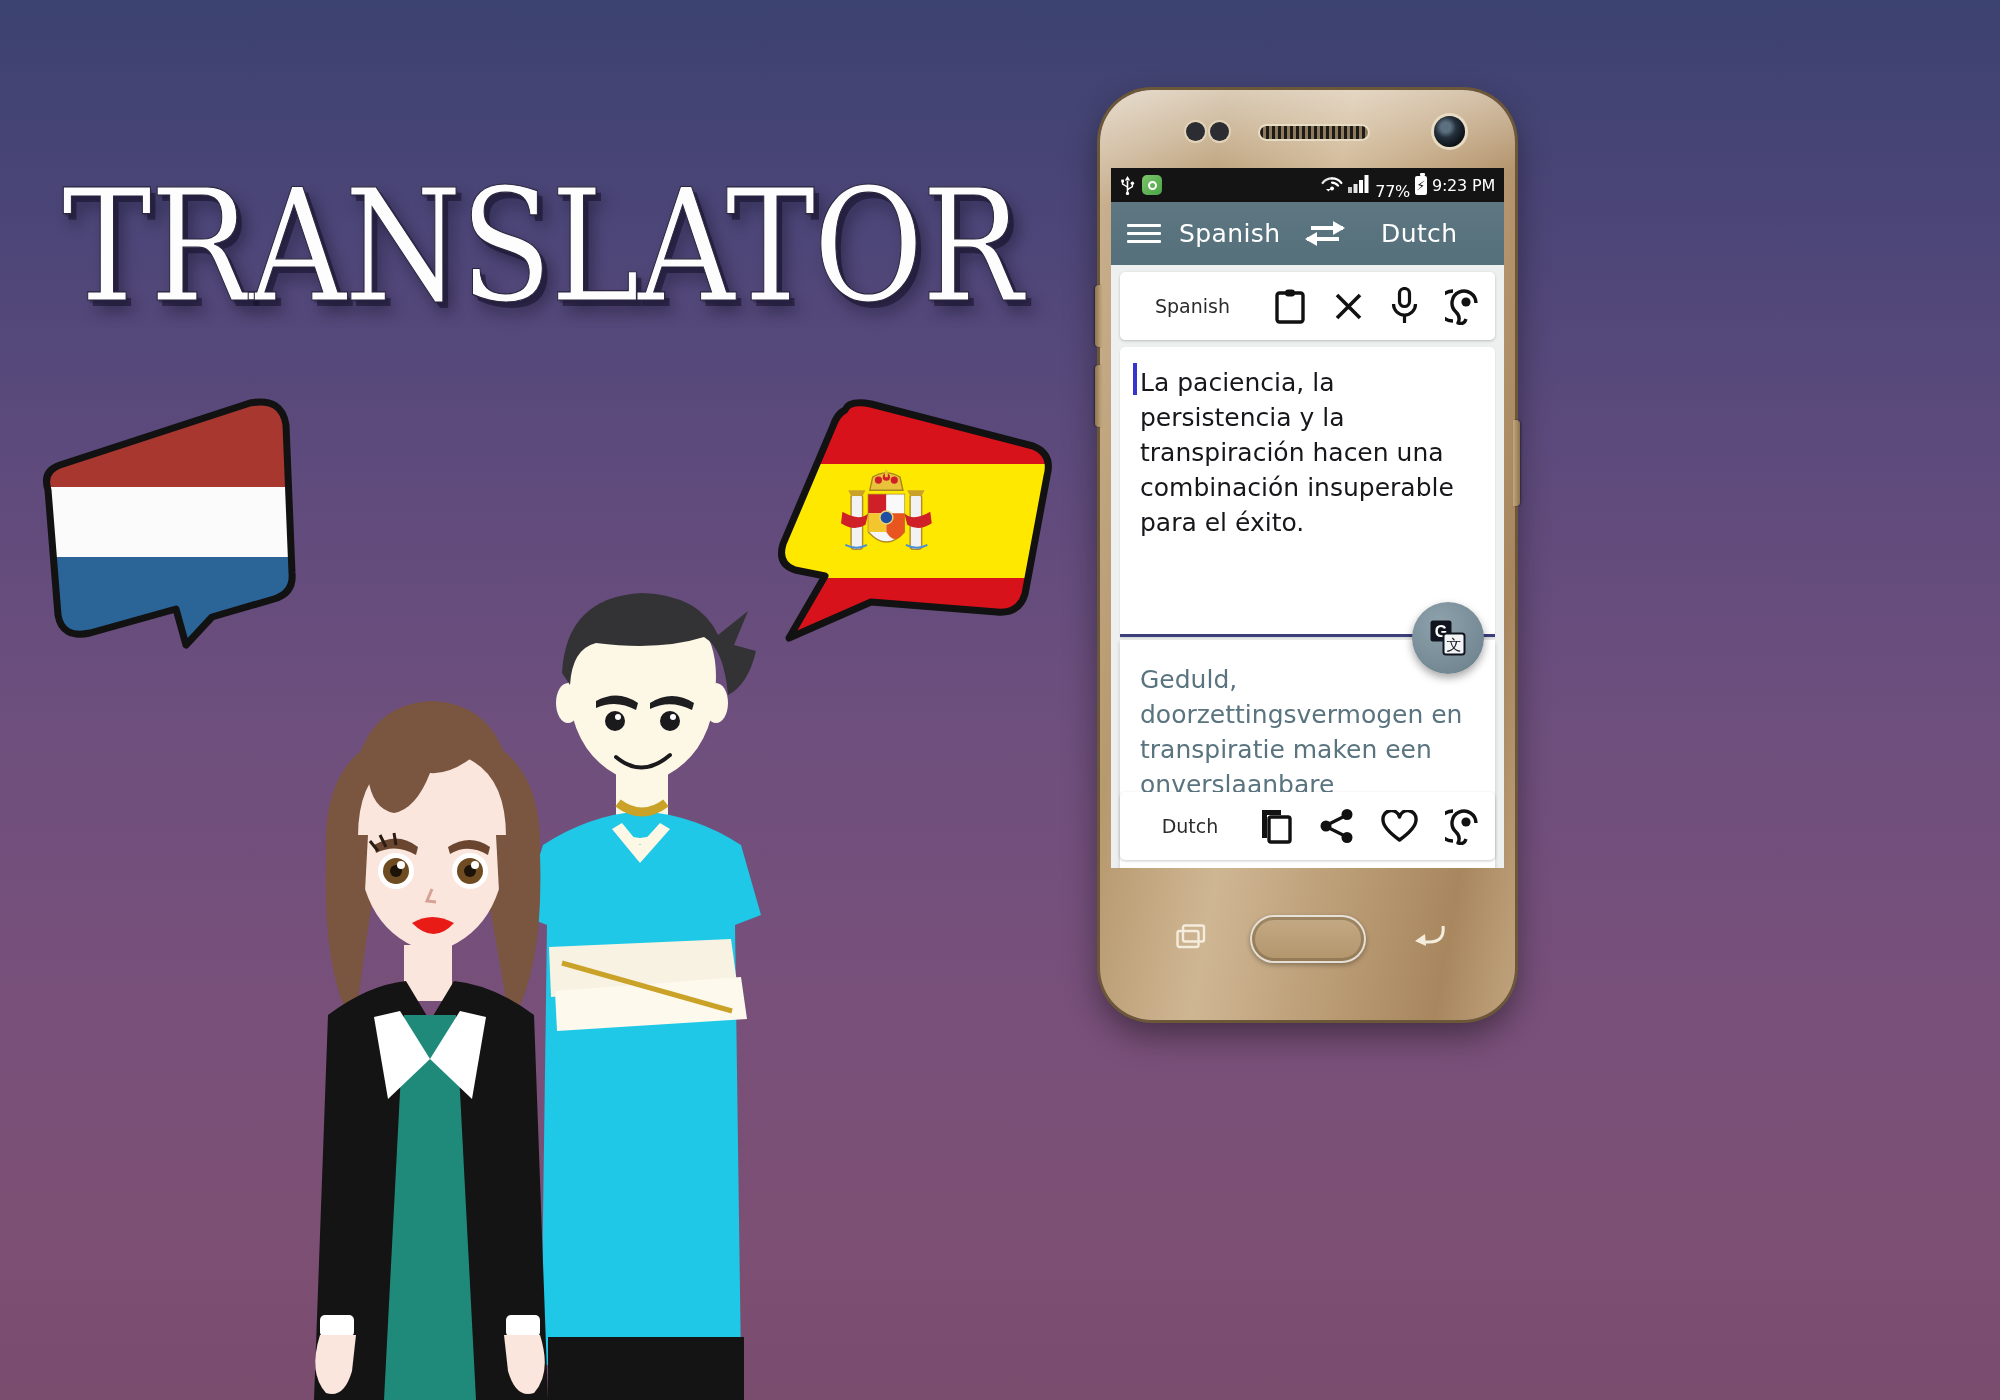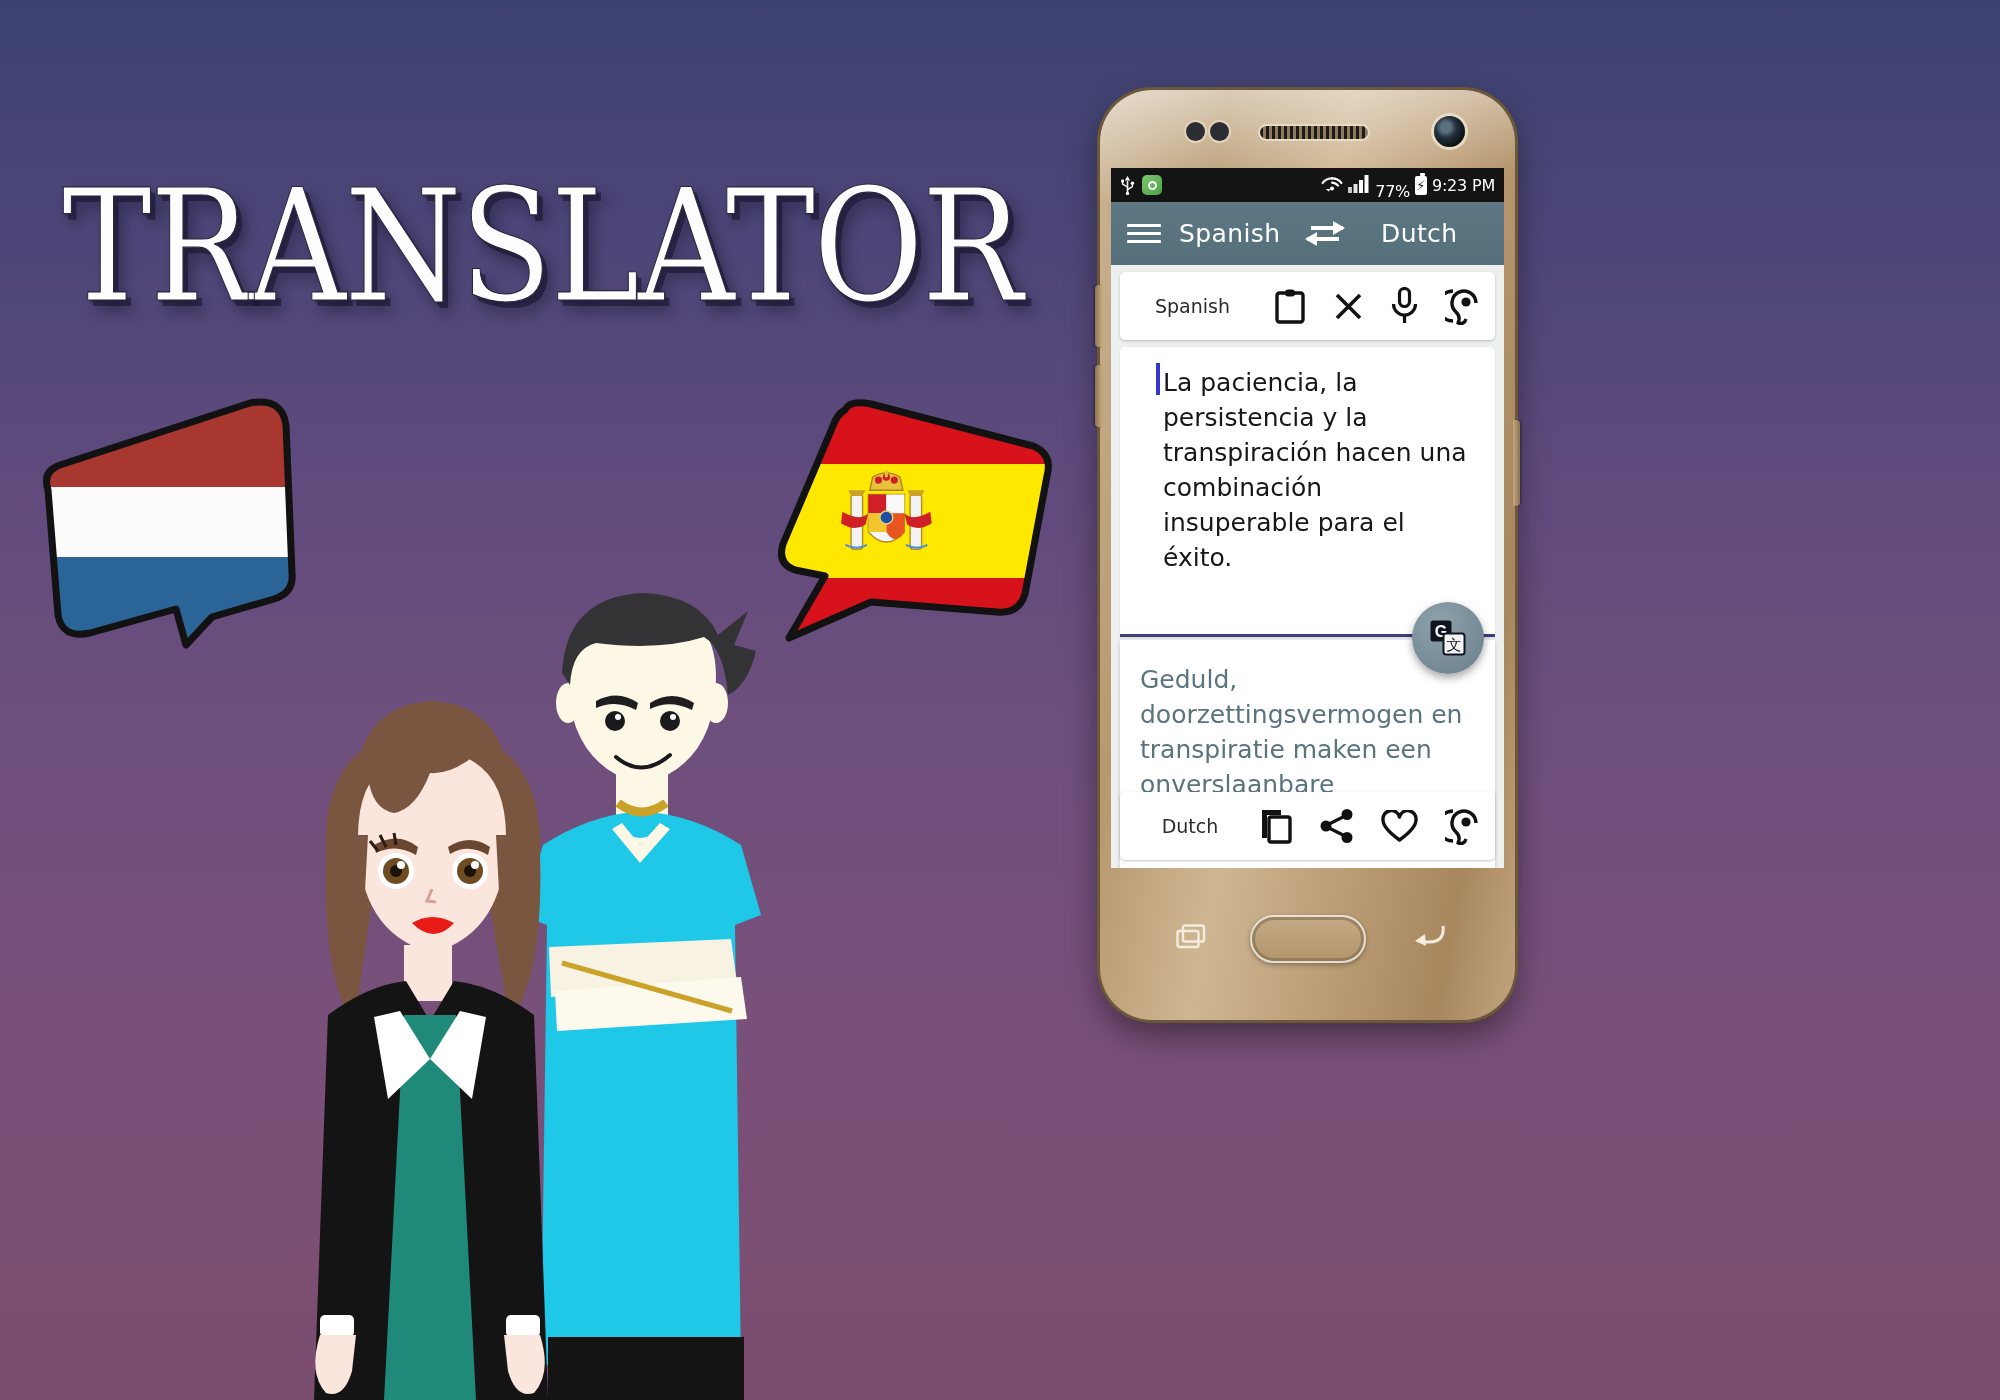--- a/index.html
+++ b/index.html
@@ -140,21 +140,20 @@
     margin-top:7px; height:290px; position:relative;
     border-bottom:3px solid #3c3f7a;
     background:#fff; border-radius:5px 5px 0 0;
     box-shadow:0 1px 2px rgba(0,0,0,.12);
   }
   .src-text{
     padding:18px 22px 0 20px;
     font-family:"DejaVu Sans", sans-serif;
     font-size:25px; line-height:35px; color:#17171b;
     position:relative;
-    margin-left:23px;
   }
   .caret{
     position:absolute; left:13px; top:16px; width:4px; height:32px; background:#3535d0;
   }
   .trans-area{
     margin-top:3px; height:237px; background:#fff;
     border-radius:0 0 5px 5px; box-shadow:0 2px 4px rgba(0,0,0,.18);
     padding:22px 24px 0 20px;
   }
   .trans-text{

